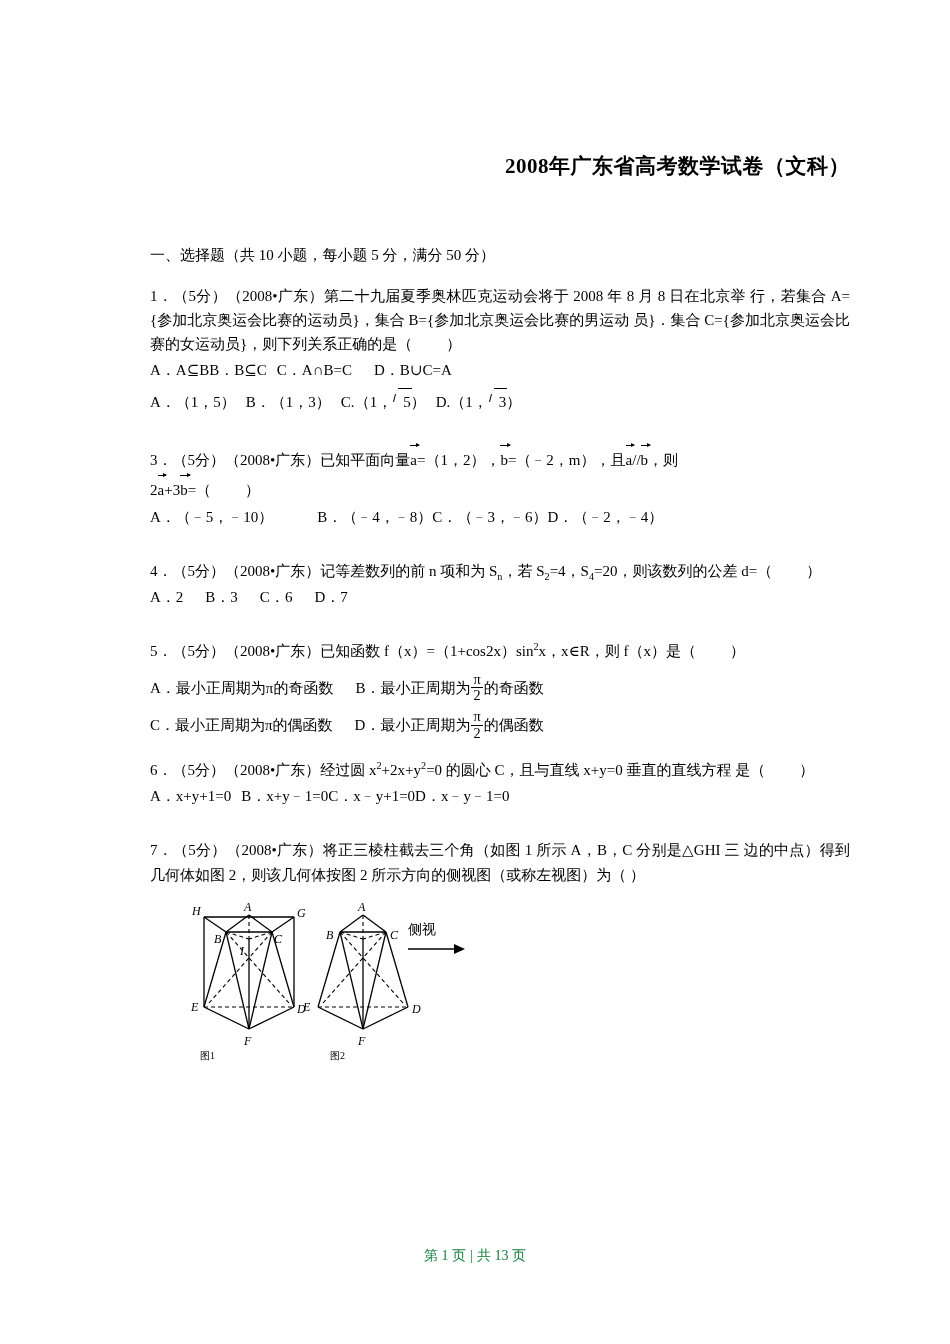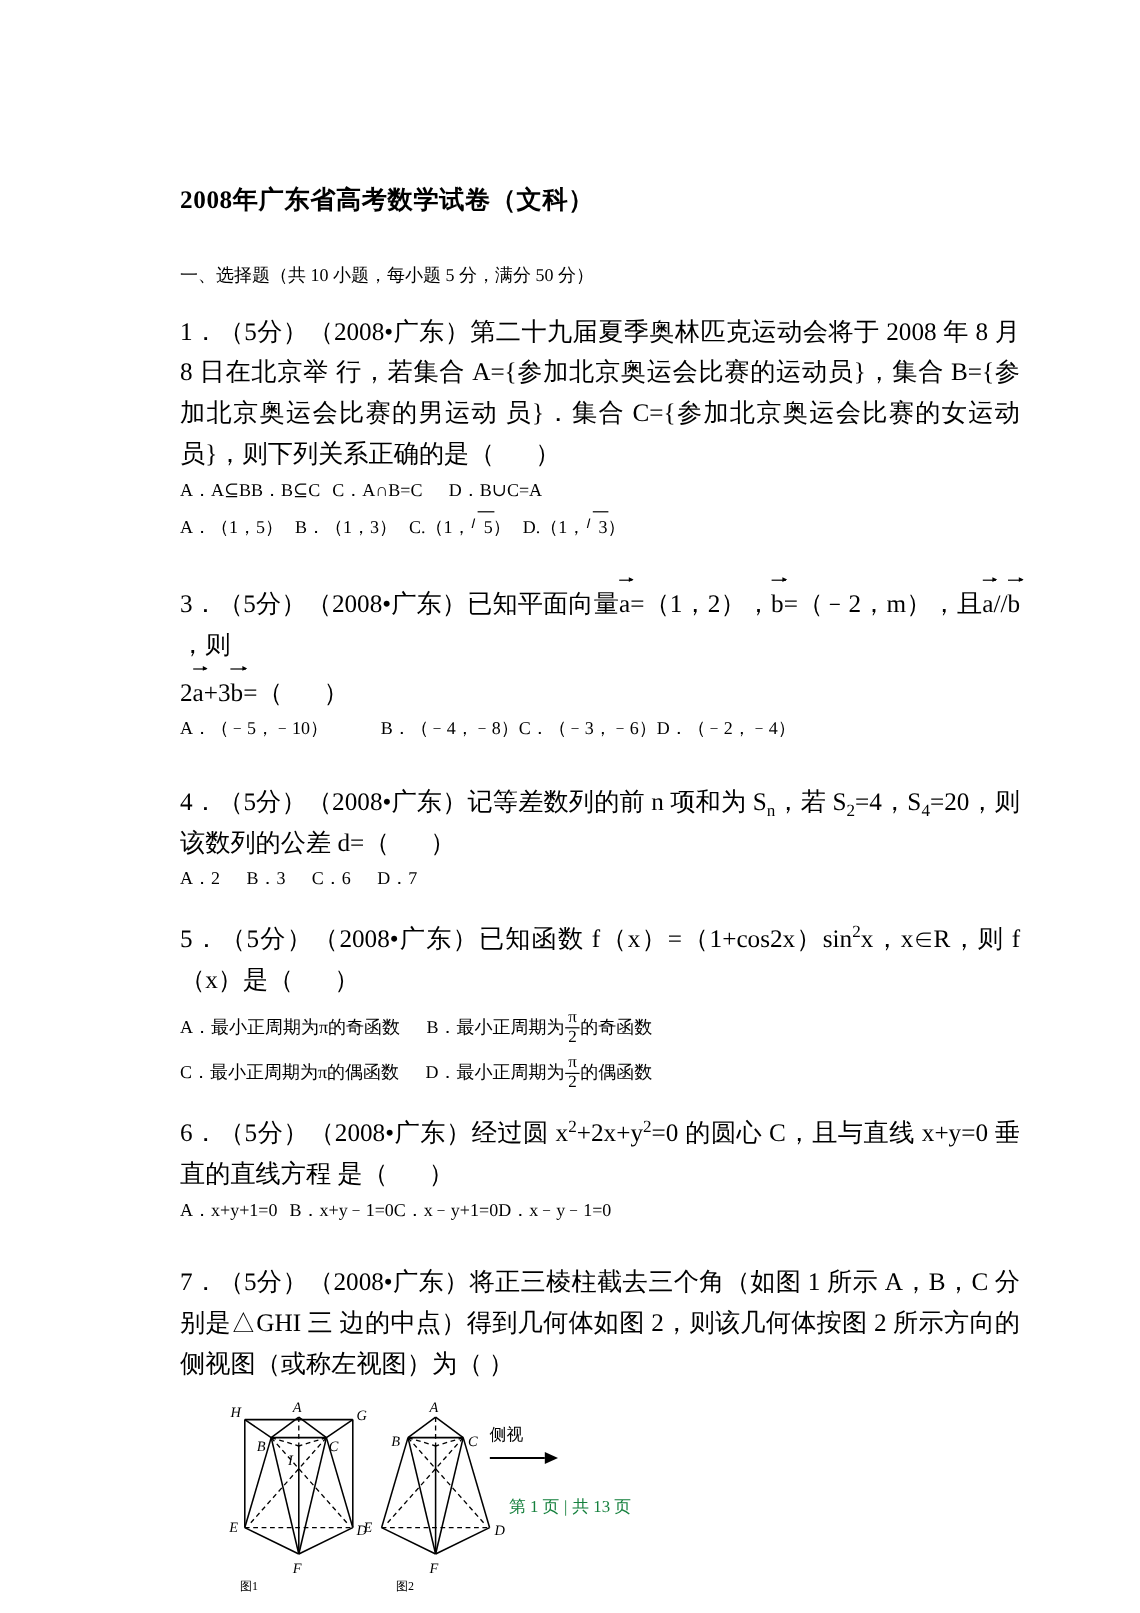--- a/index.html
+++ b/index.html
@@ -18,35 +18,34 @@
   }
   .content {
     position: absolute;
     left: 150px;
     top: 0;
     width: 700px;
   }
   .doc-title {
     font-size: 21px;
     font-weight: bold;
-    text-align: left;
+    text-align: right;
     margin-top: 152px;
     letter-spacing: 0.5px;
   }
   .section-head {
     font-size: 15px;
-    margin-top: 39px;
+    margin-top: 64px;
     line-height: 1.5;
   }
   .q {
-    font-size: 21px;
+    font-size: 15px;
     line-height: 1.62;
     margin-top: 17px;
     text-align: justify;
-    font-family: Liberation Serif, serif;
   }
   .opts {
     font-size: 15px;
     line-height: 1.62;
     margin-top: 2px;
   }
   .opts.spaced { line-height: 2.5; margin-top: 6px; }
   .opt { white-space: nowrap; }
   .gap-s { display: inline-block; width: 10px; }
   .gap-m { display: inline-block; width: 22px; }
@@ -183,21 +182,21 @@
     </div>
 
     <div class="q" style="margin-top:30px">
       <span>4．</span><span>（5分）</span><span>（2008•广东）</span><span>记等差数列的前 n 项和为 S</span><sub>n</sub><span>，若 S</span><sub>2</sub><span>=4，S</span><sub>4</sub><span>=20，则该数列的公差</span>
       <span>d=（</span><span class="blank"></span><span>）</span>
     </div>
     <div class="opts">
       <span class="opt"><span>A．</span><span>2</span></span><span class="gap-m"></span><span class="opt"><span>B．</span><span>3</span></span><span class="gap-m"></span><span class="opt"><span>C．</span><span>6</span></span><span class="gap-m"></span><span class="opt"><span>D．</span><span>7</span></span>
     </div>
 
-    <div class="q" style="margin-top:20px">
+    <div class="q" style="margin-top:30px">
       <span>5．</span><span>（5分）</span><span>（2008•广东）</span><span>已知函数 f（x）=（1+cos2x）sin</span><sup>2</sup><span>x，x∈R，则 f（x）是（</span><span class="blank"></span><span>）</span>
     </div>
     <div class="opts spaced">
       <div>
         <span class="opt"><span>A．</span><span>最小正周期为π的奇函数</span></span><span class="gap-m"></span><span class="opt"><span>B．</span><span>最小正周期为</span><span class="frac"><span class="num">π</span><span class="den">2</span></span><span>的奇函数</span></span>
       </div>
       <div>
         <span class="opt"><span>C．</span><span>最小正周期为π的偶函数</span></span><span class="gap-m"></span><span class="opt"><span>D．</span><span>最小正周期为</span><span class="frac"><span class="num">π</span><span class="den">2</span></span><span>的偶函数</span></span>
       </div>
     </div>

